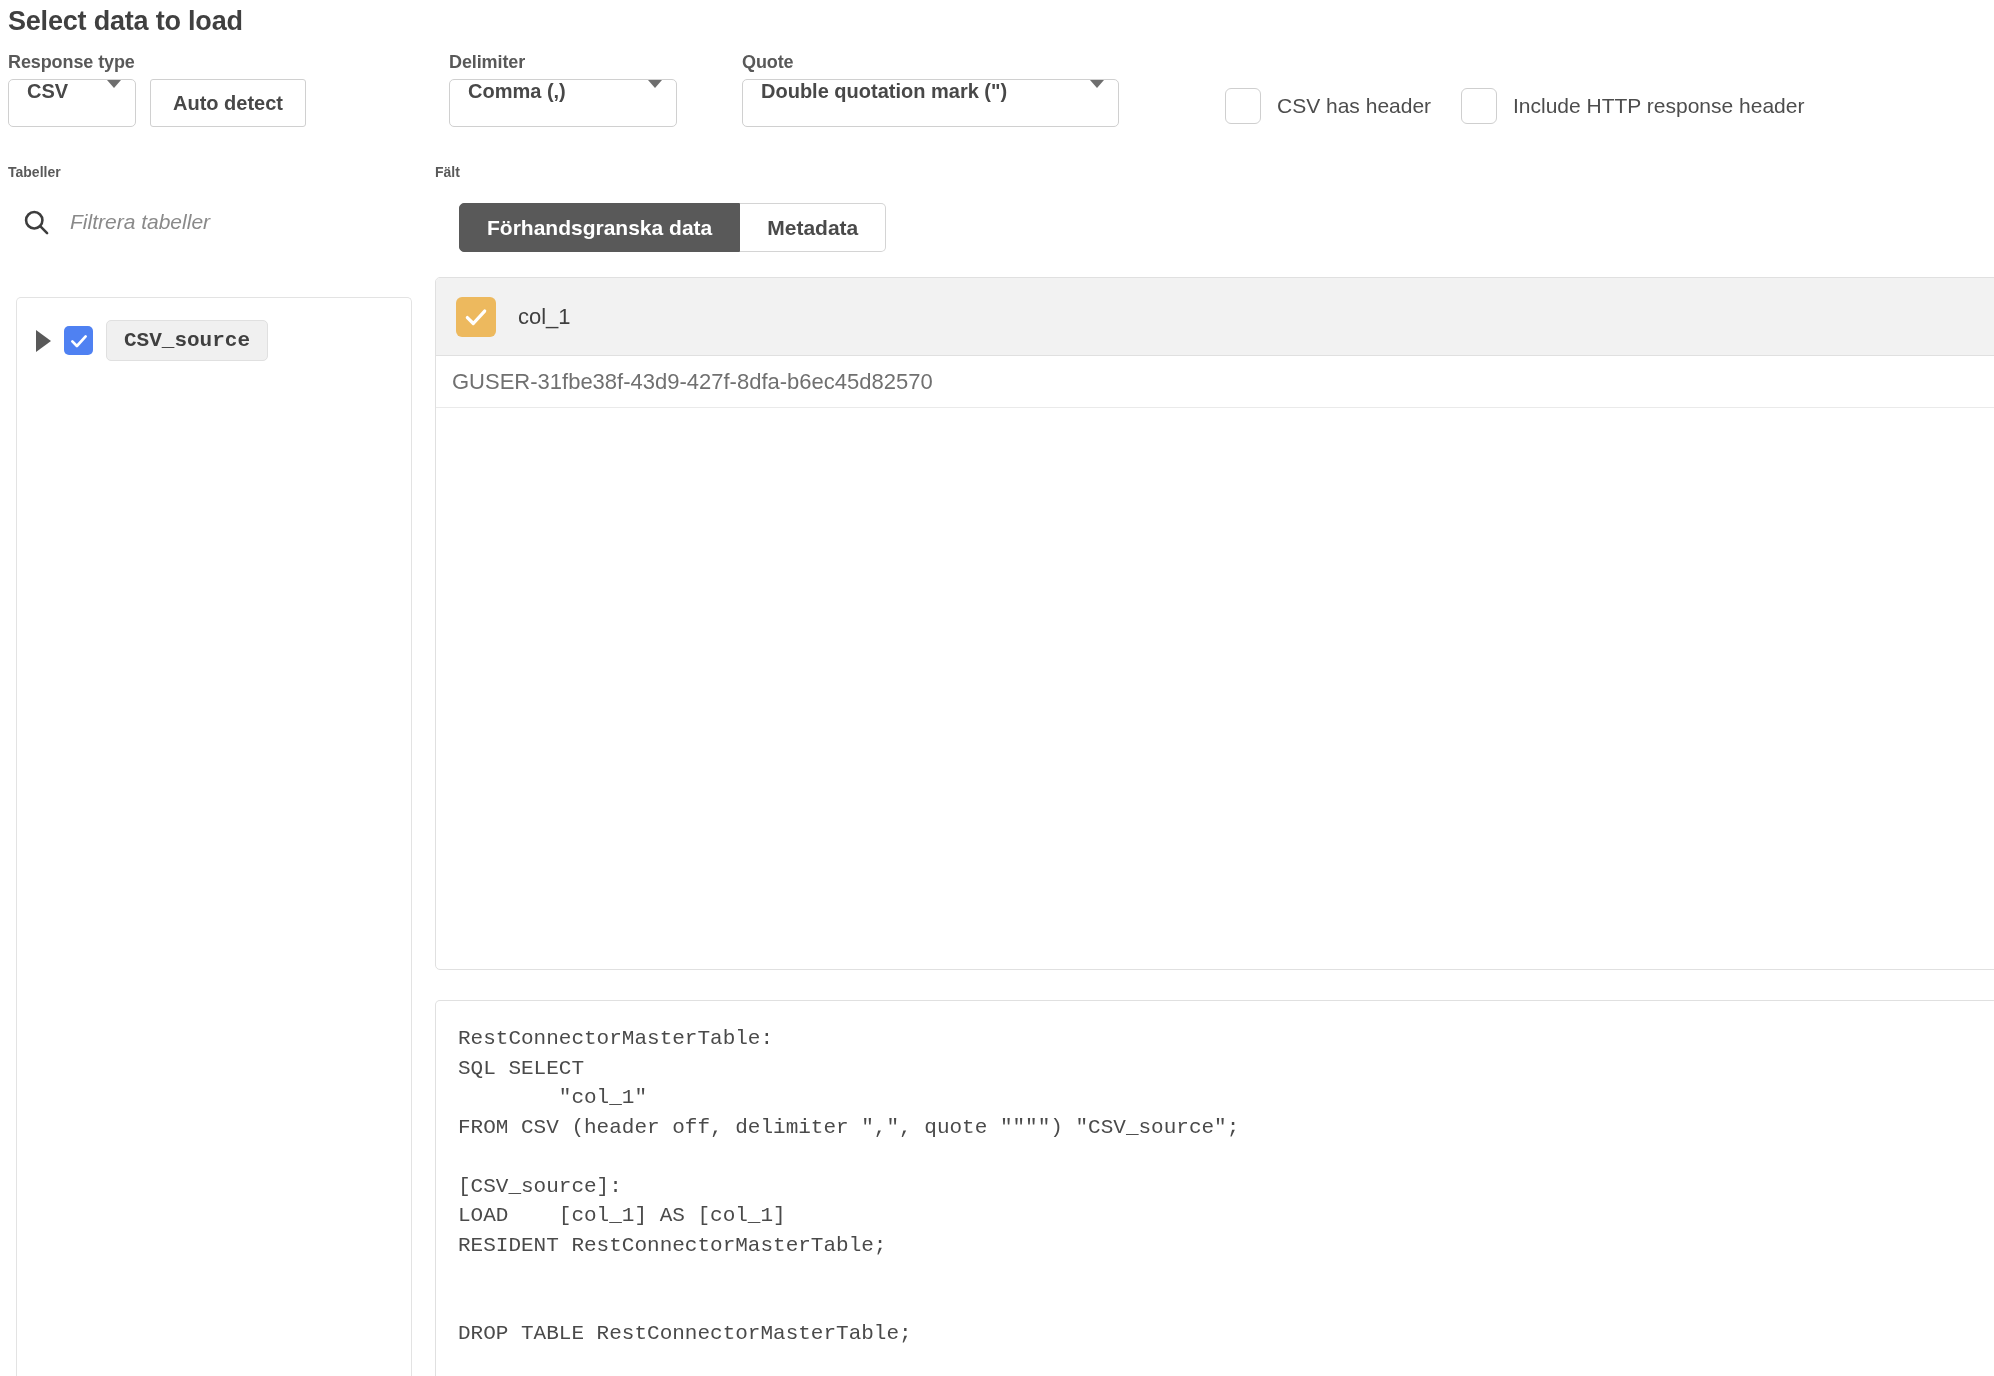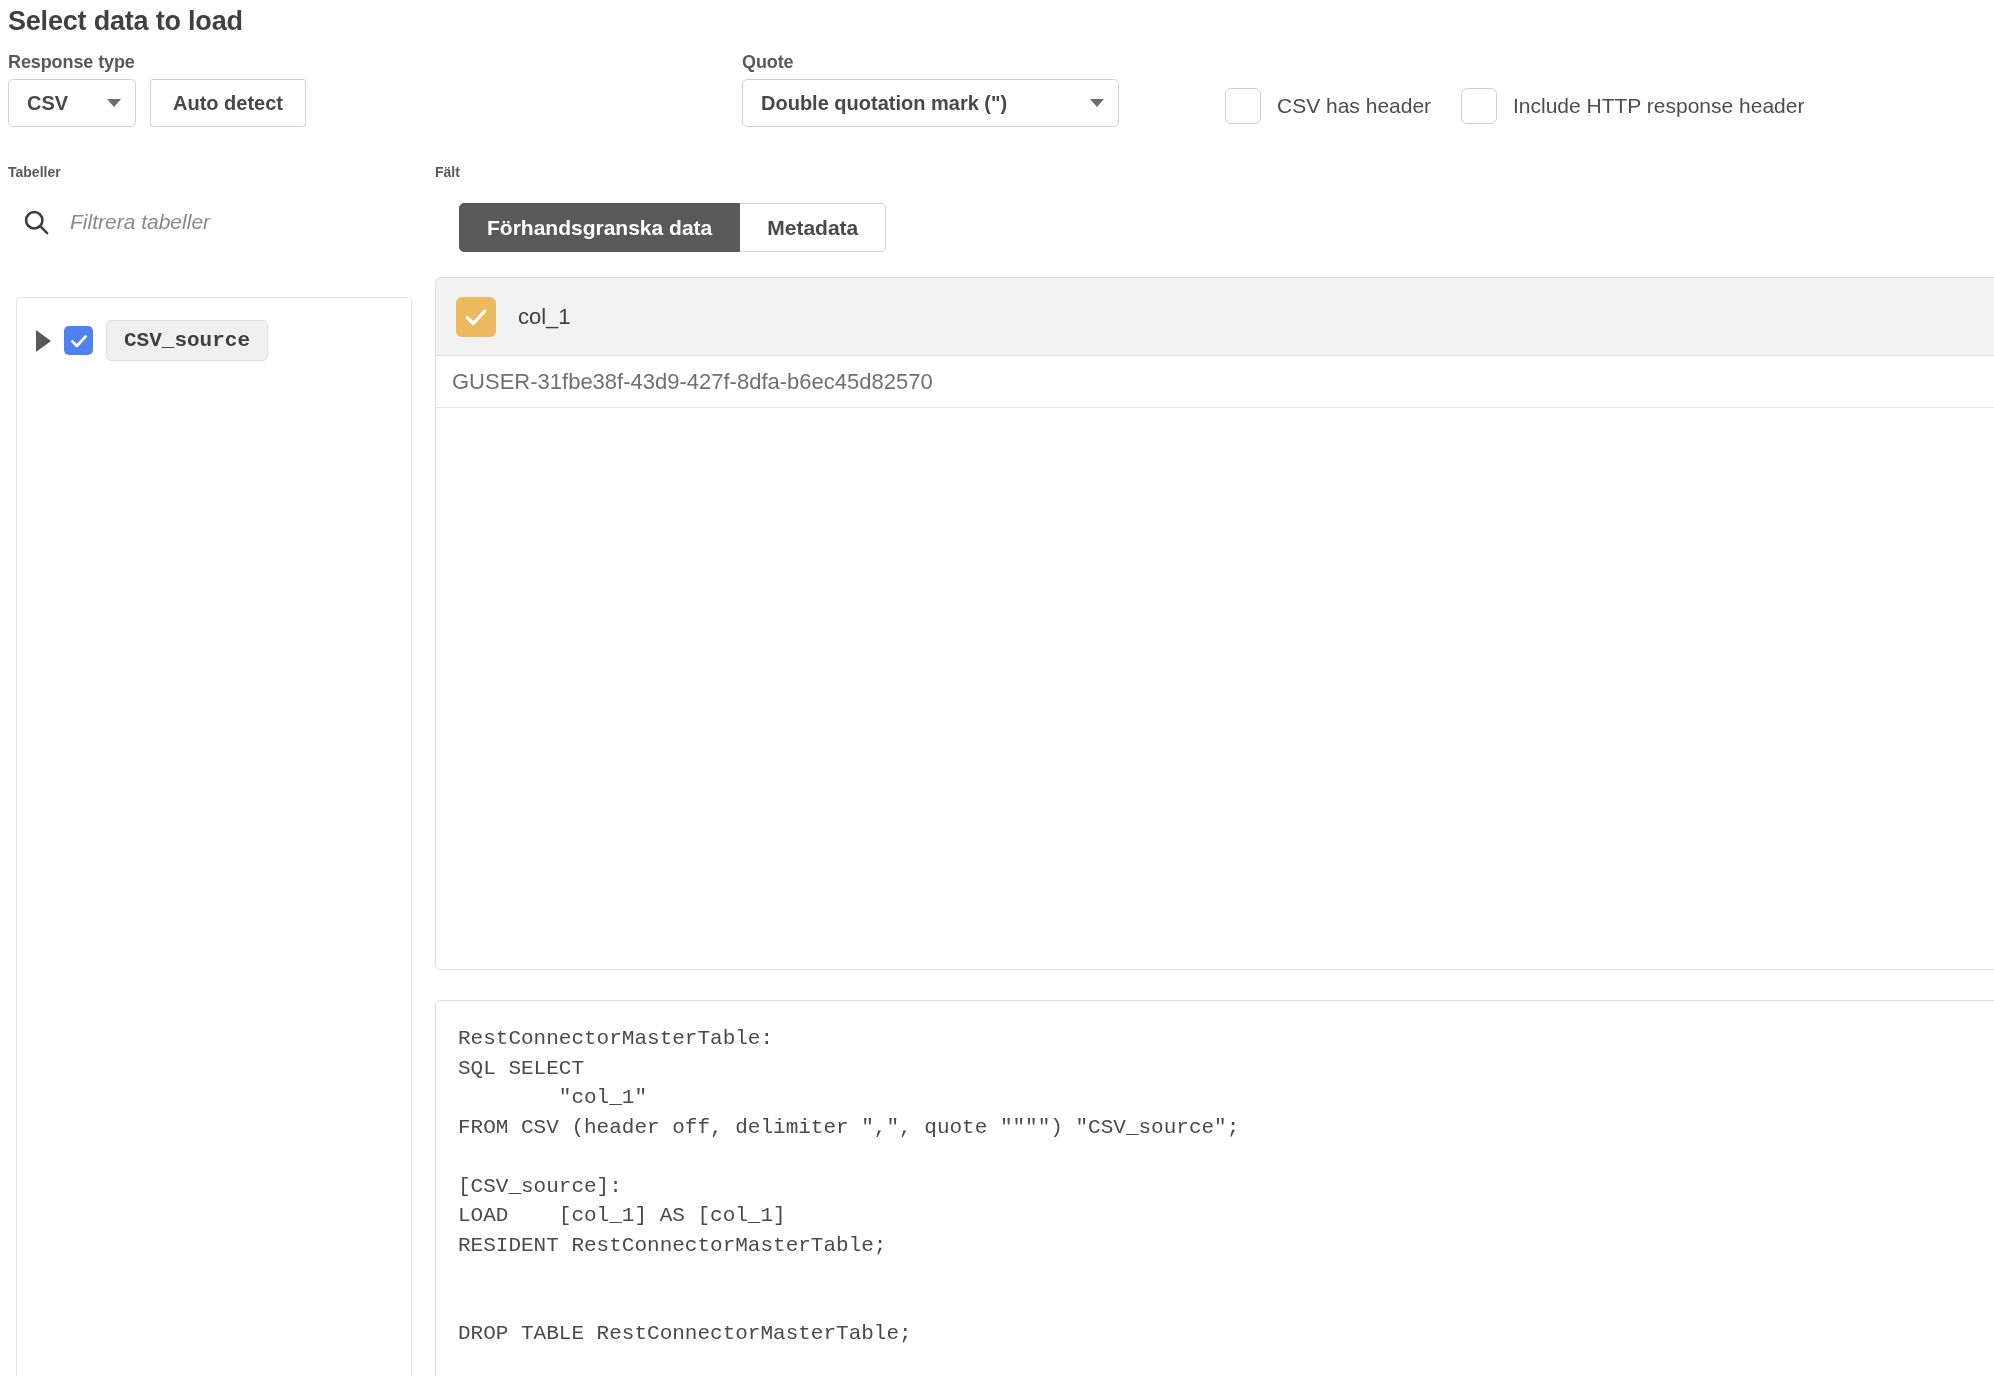--- a/index.html
+++ b/index.html
@@ -42,21 +42,20 @@
     color: #595959;
     margin-bottom: 6px;
     display: block;
     letter-spacing: -0.1px;
   }
 
   .control-row { display: flex; align-items: center; gap: 14px; }
 
   .select-box {
     display: inline-flex;
-    align-items: center;
     justify-content: space-between;
     height: 48px;
     border: 1px solid #d0d0d0;
     border-radius: 5px;
     background: #ffffff;
     padding: 0 14px 0 18px;
     font-size: 20px;
     font-weight: bold;
     color: #484848;
     cursor: pointer;
@@ -302,20 +301,29 @@
     <span class="field-label">Response type</span>
     <div class="control-row">
       <div class="select-box" style="min-width:128px;">
         <span>CSV</span>
         <span class="caret"></span>
       </div>
       <button class="btn">Auto detect</button>
     </div>
   </div>
 
+  <div class="field-group" style="left:449px; top:0;">
+    <span class="field-label">Delimiter</span>
+    <div class="control-row">
+      <div class="select-box" style="min-width:228px;">
+        <span>Comma (,)</span>
+        <span class="caret"></span>
+      </div>
+    </div>
+  </div>
 
   <div class="field-group" style="left:742px; top:0;">
     <span class="field-label">Quote</span>
     <div class="control-row">
       <div class="select-box" style="min-width:377px;">
         <span>Double quotation mark (")</span>
         <span class="caret"></span>
       </div>
     </div>
   </div>

